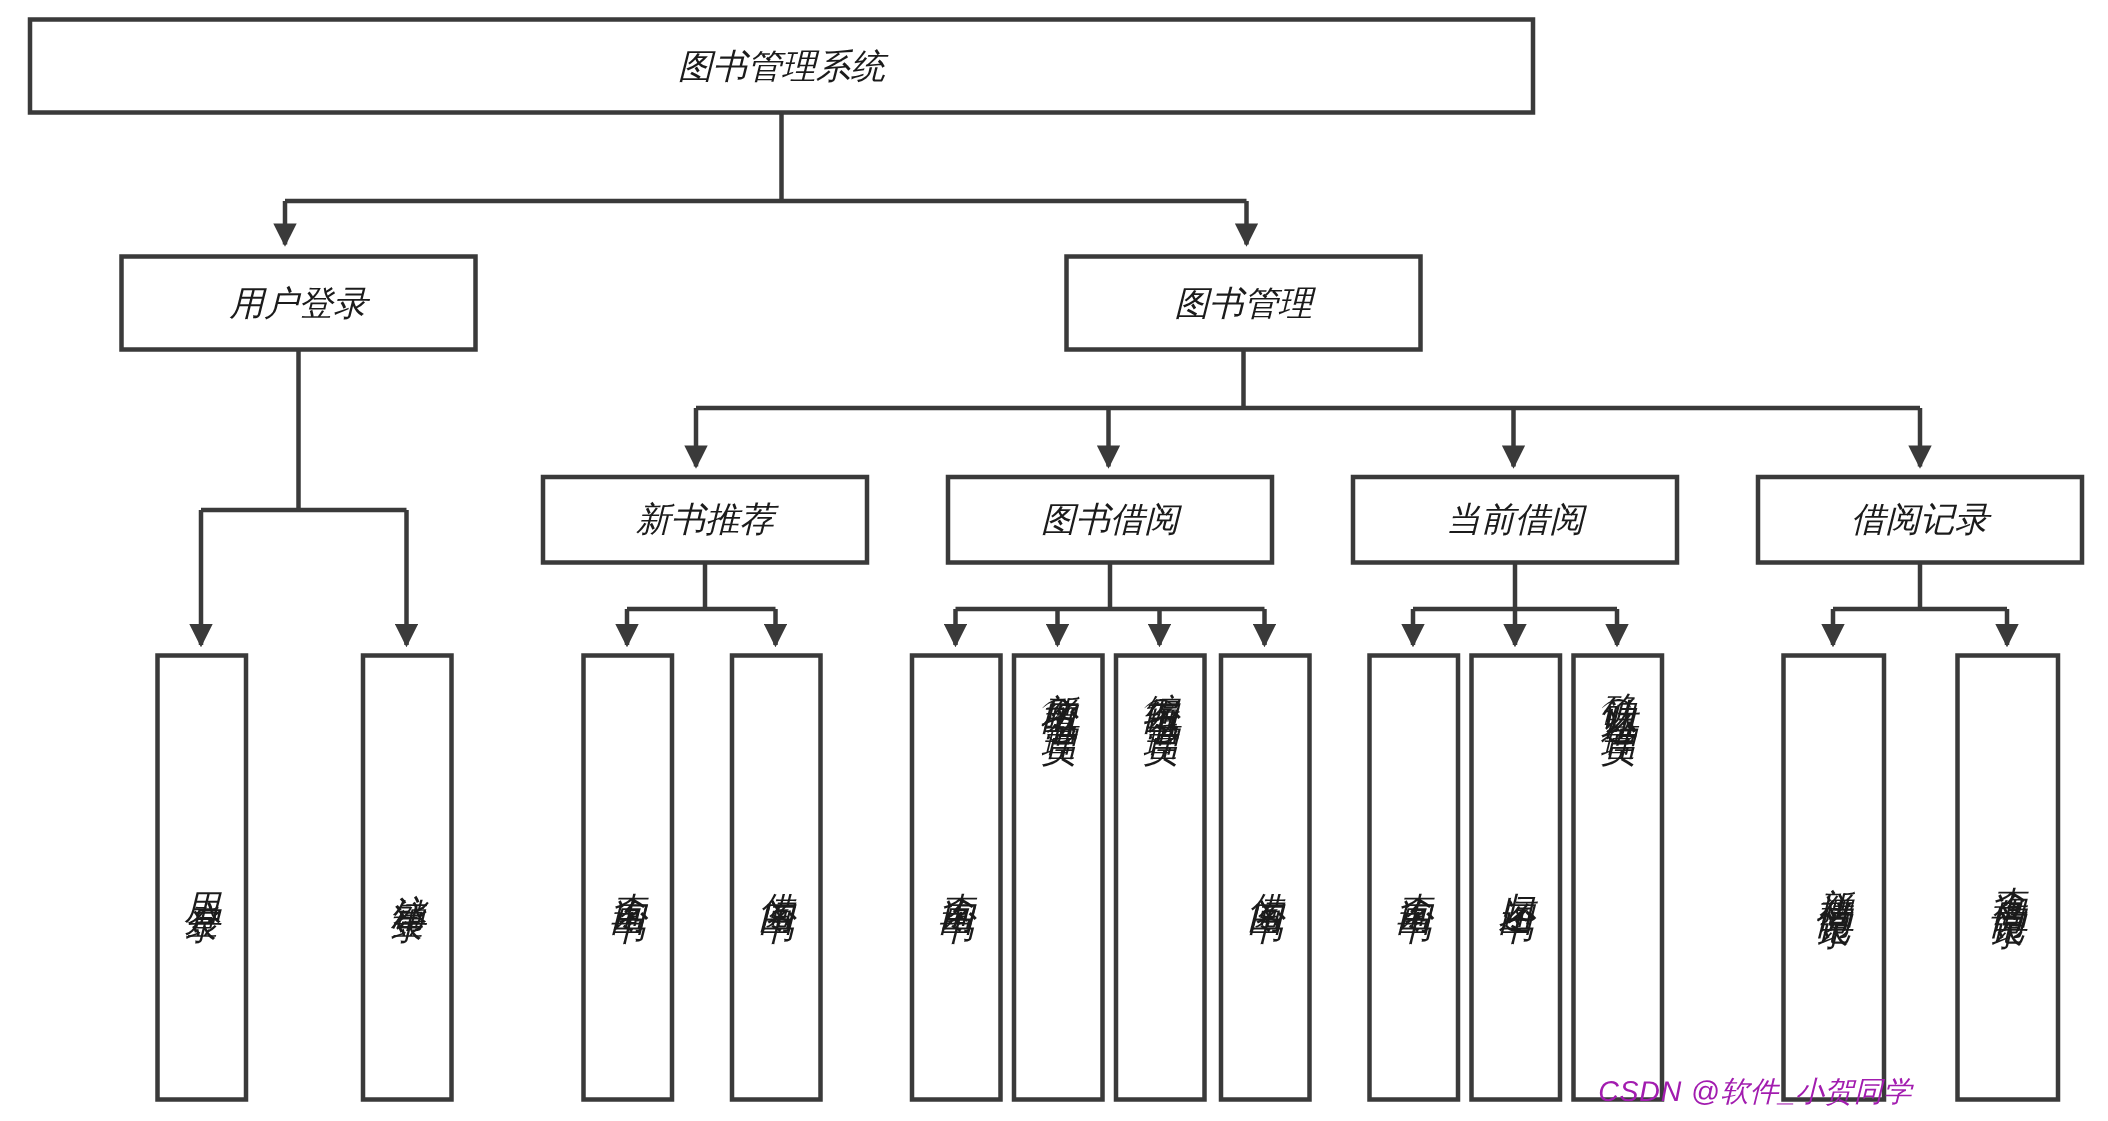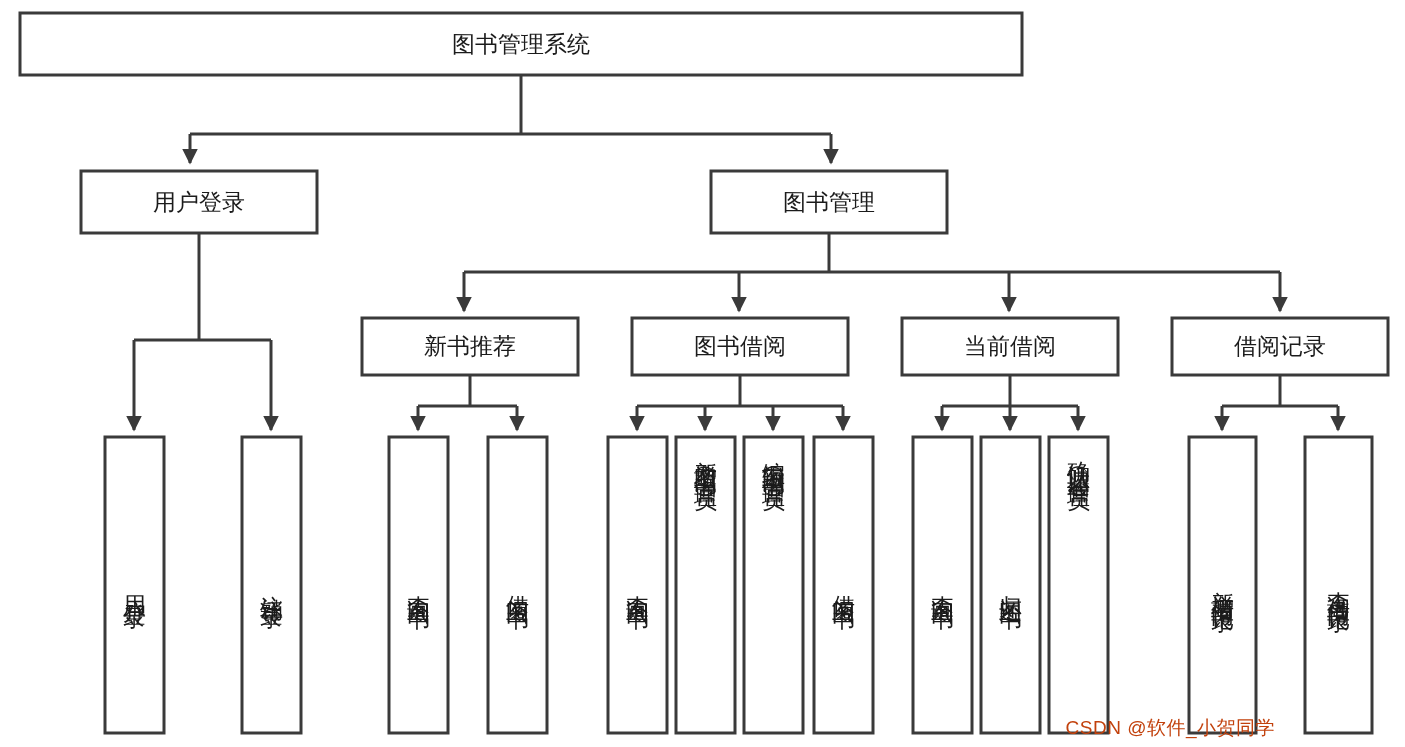--- a/index.html
+++ b/index.html
@@ -13,20 +13,21 @@
     font-family: "Liberation Sans", "DejaVu Sans", sans-serif;
     overflow: hidden;
     position: relative;
   }
   #diagram-root {
     position: absolute;
     left: 0;
     top: 0;
     width: 1285px;
     height: 747px;
+    font-style: italic;
   }
   svg#flow {
     display: block;
     width: 1405px;
     height: 747px;
   }
   .node-box {
     fill: #ffffff;
     stroke: #3a3a3a;
     stroke-width: 3;
@@ -52,21 +53,21 @@
     fill: #1b1b1b;
     text-anchor: middle;
     dominant-baseline: middle;
   }
   .watermark {
     position: absolute;
     right: 10px;
     bottom: 6px;
     font-family: "Liberation Sans", "DejaVu Sans", sans-serif;
     font-size: 19px;
-    color: #c2410c;
+    color: #a21caf;
     letter-spacing: 0.5px;
     white-space: nowrap;
     pointer-events: none;
   }
 </style>
 </head>
 <body>
 
 <div id="diagram-root">
 

